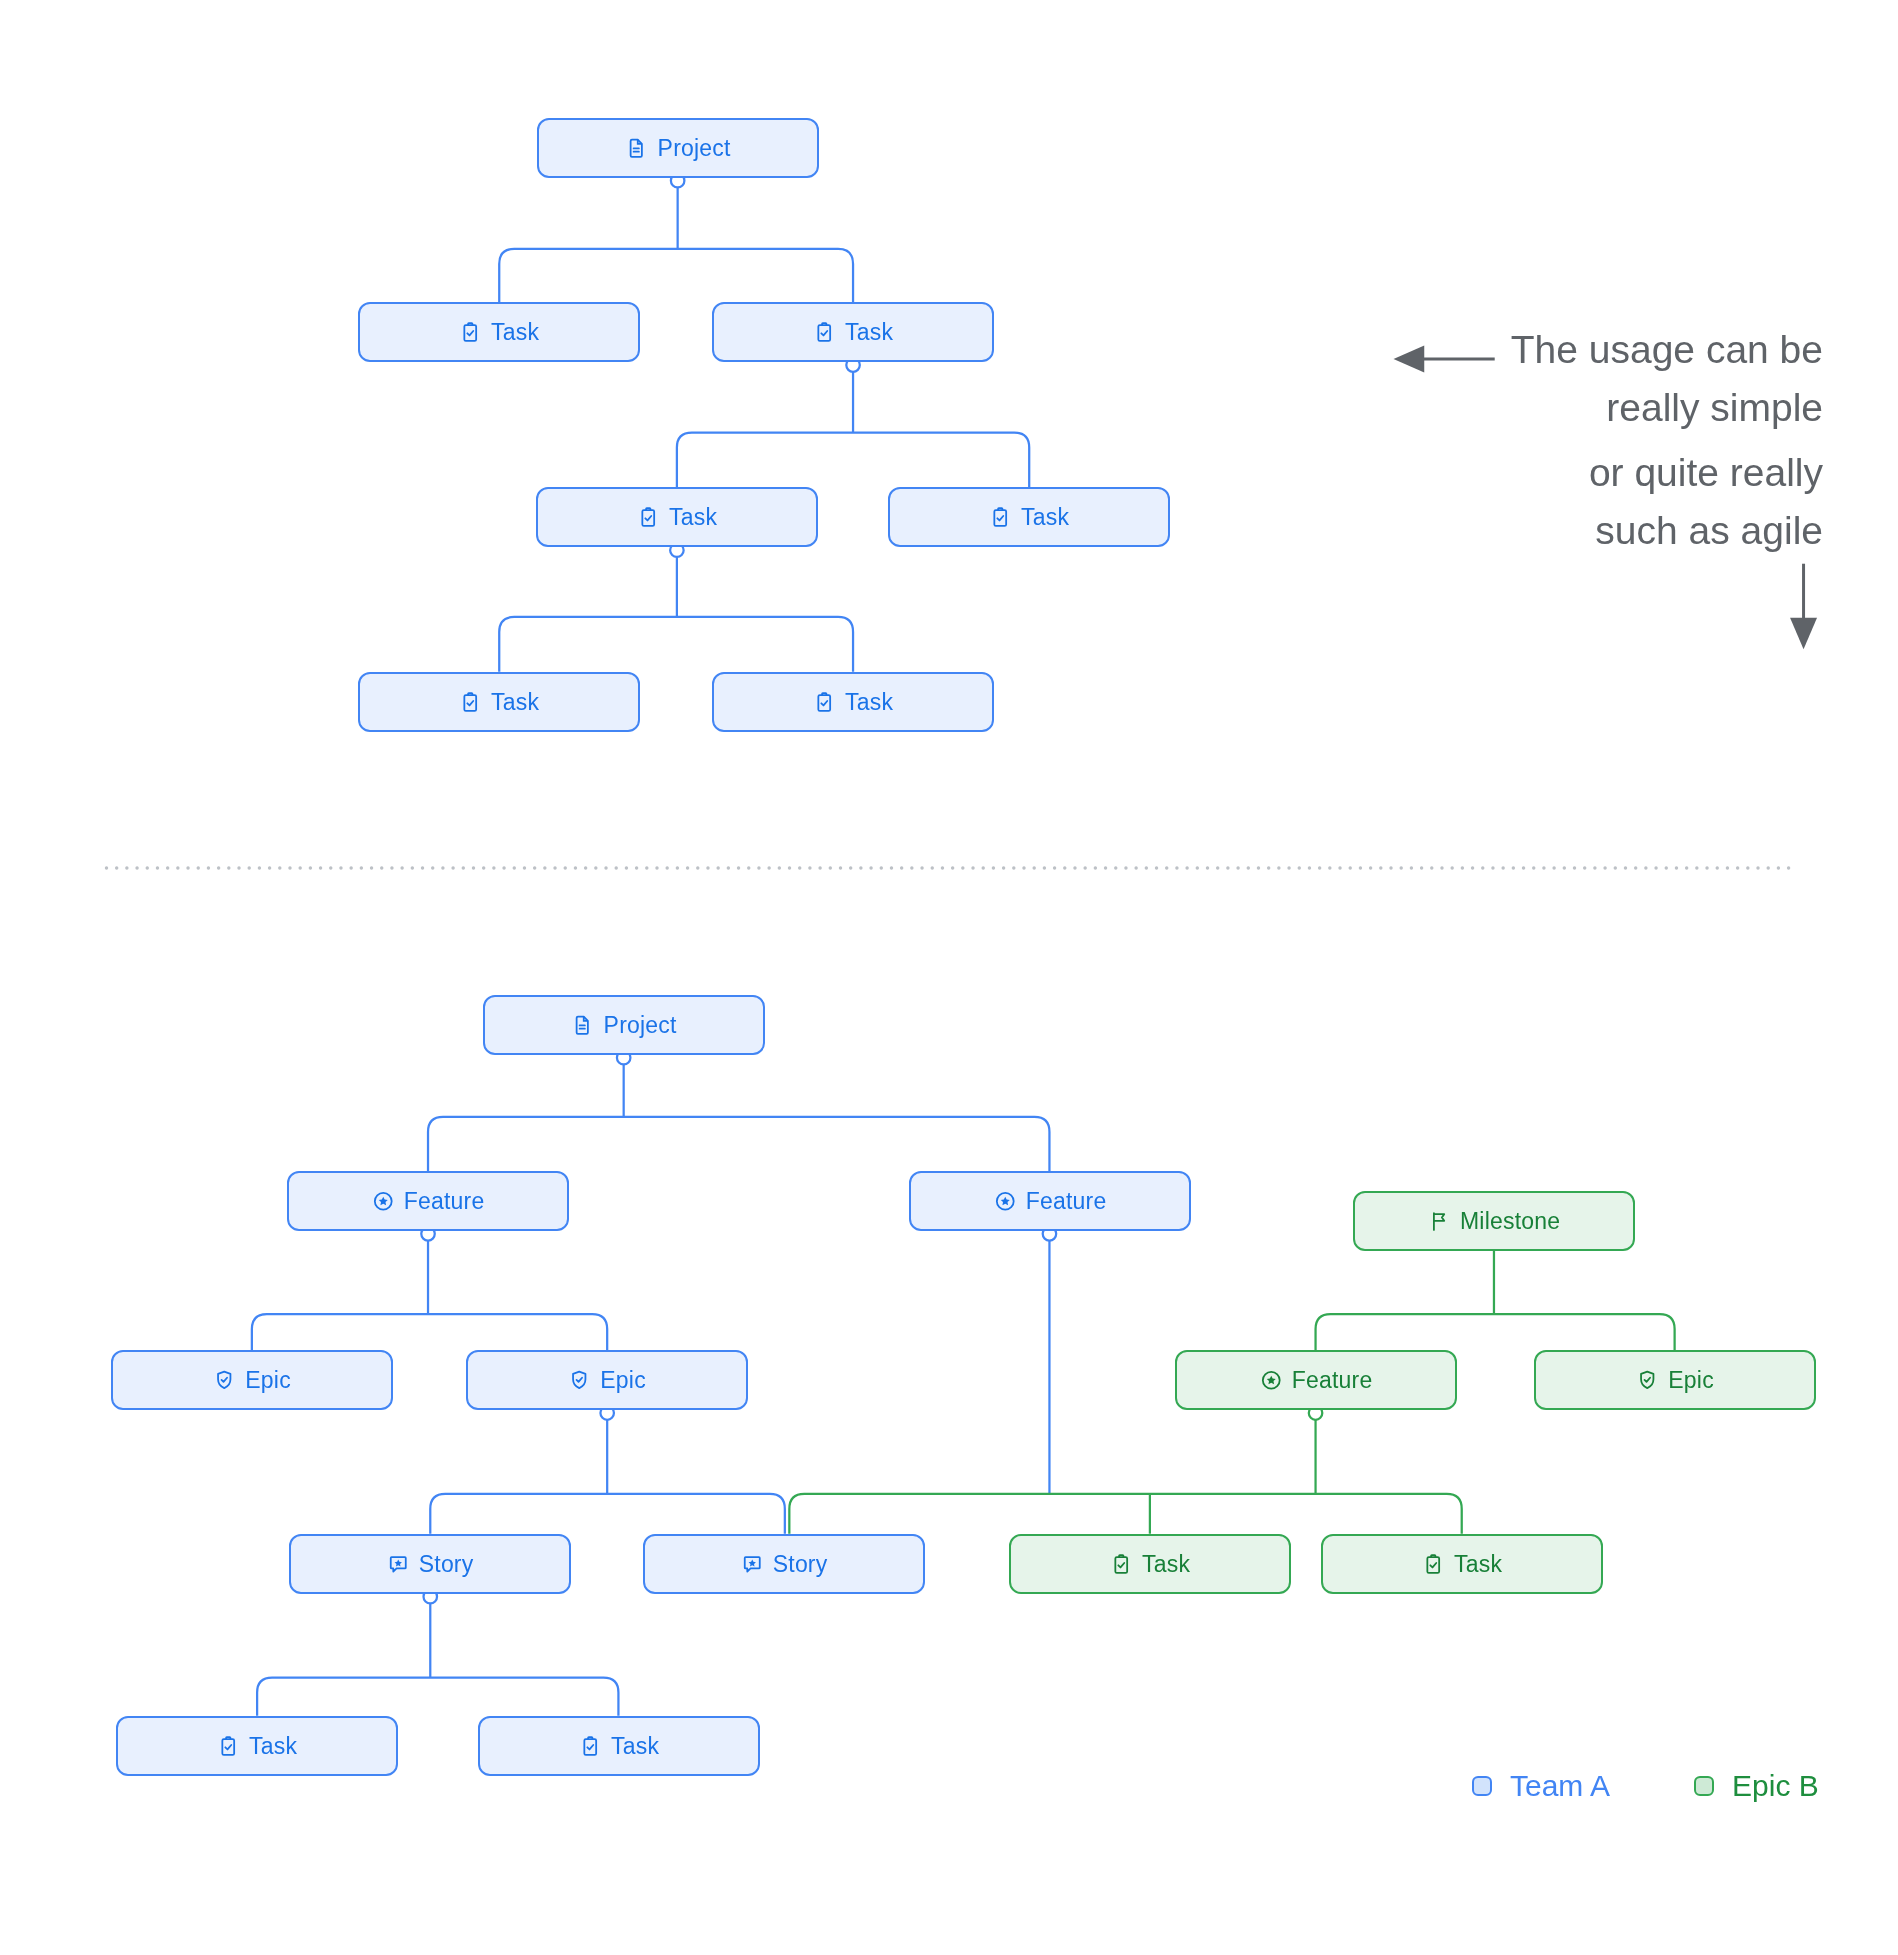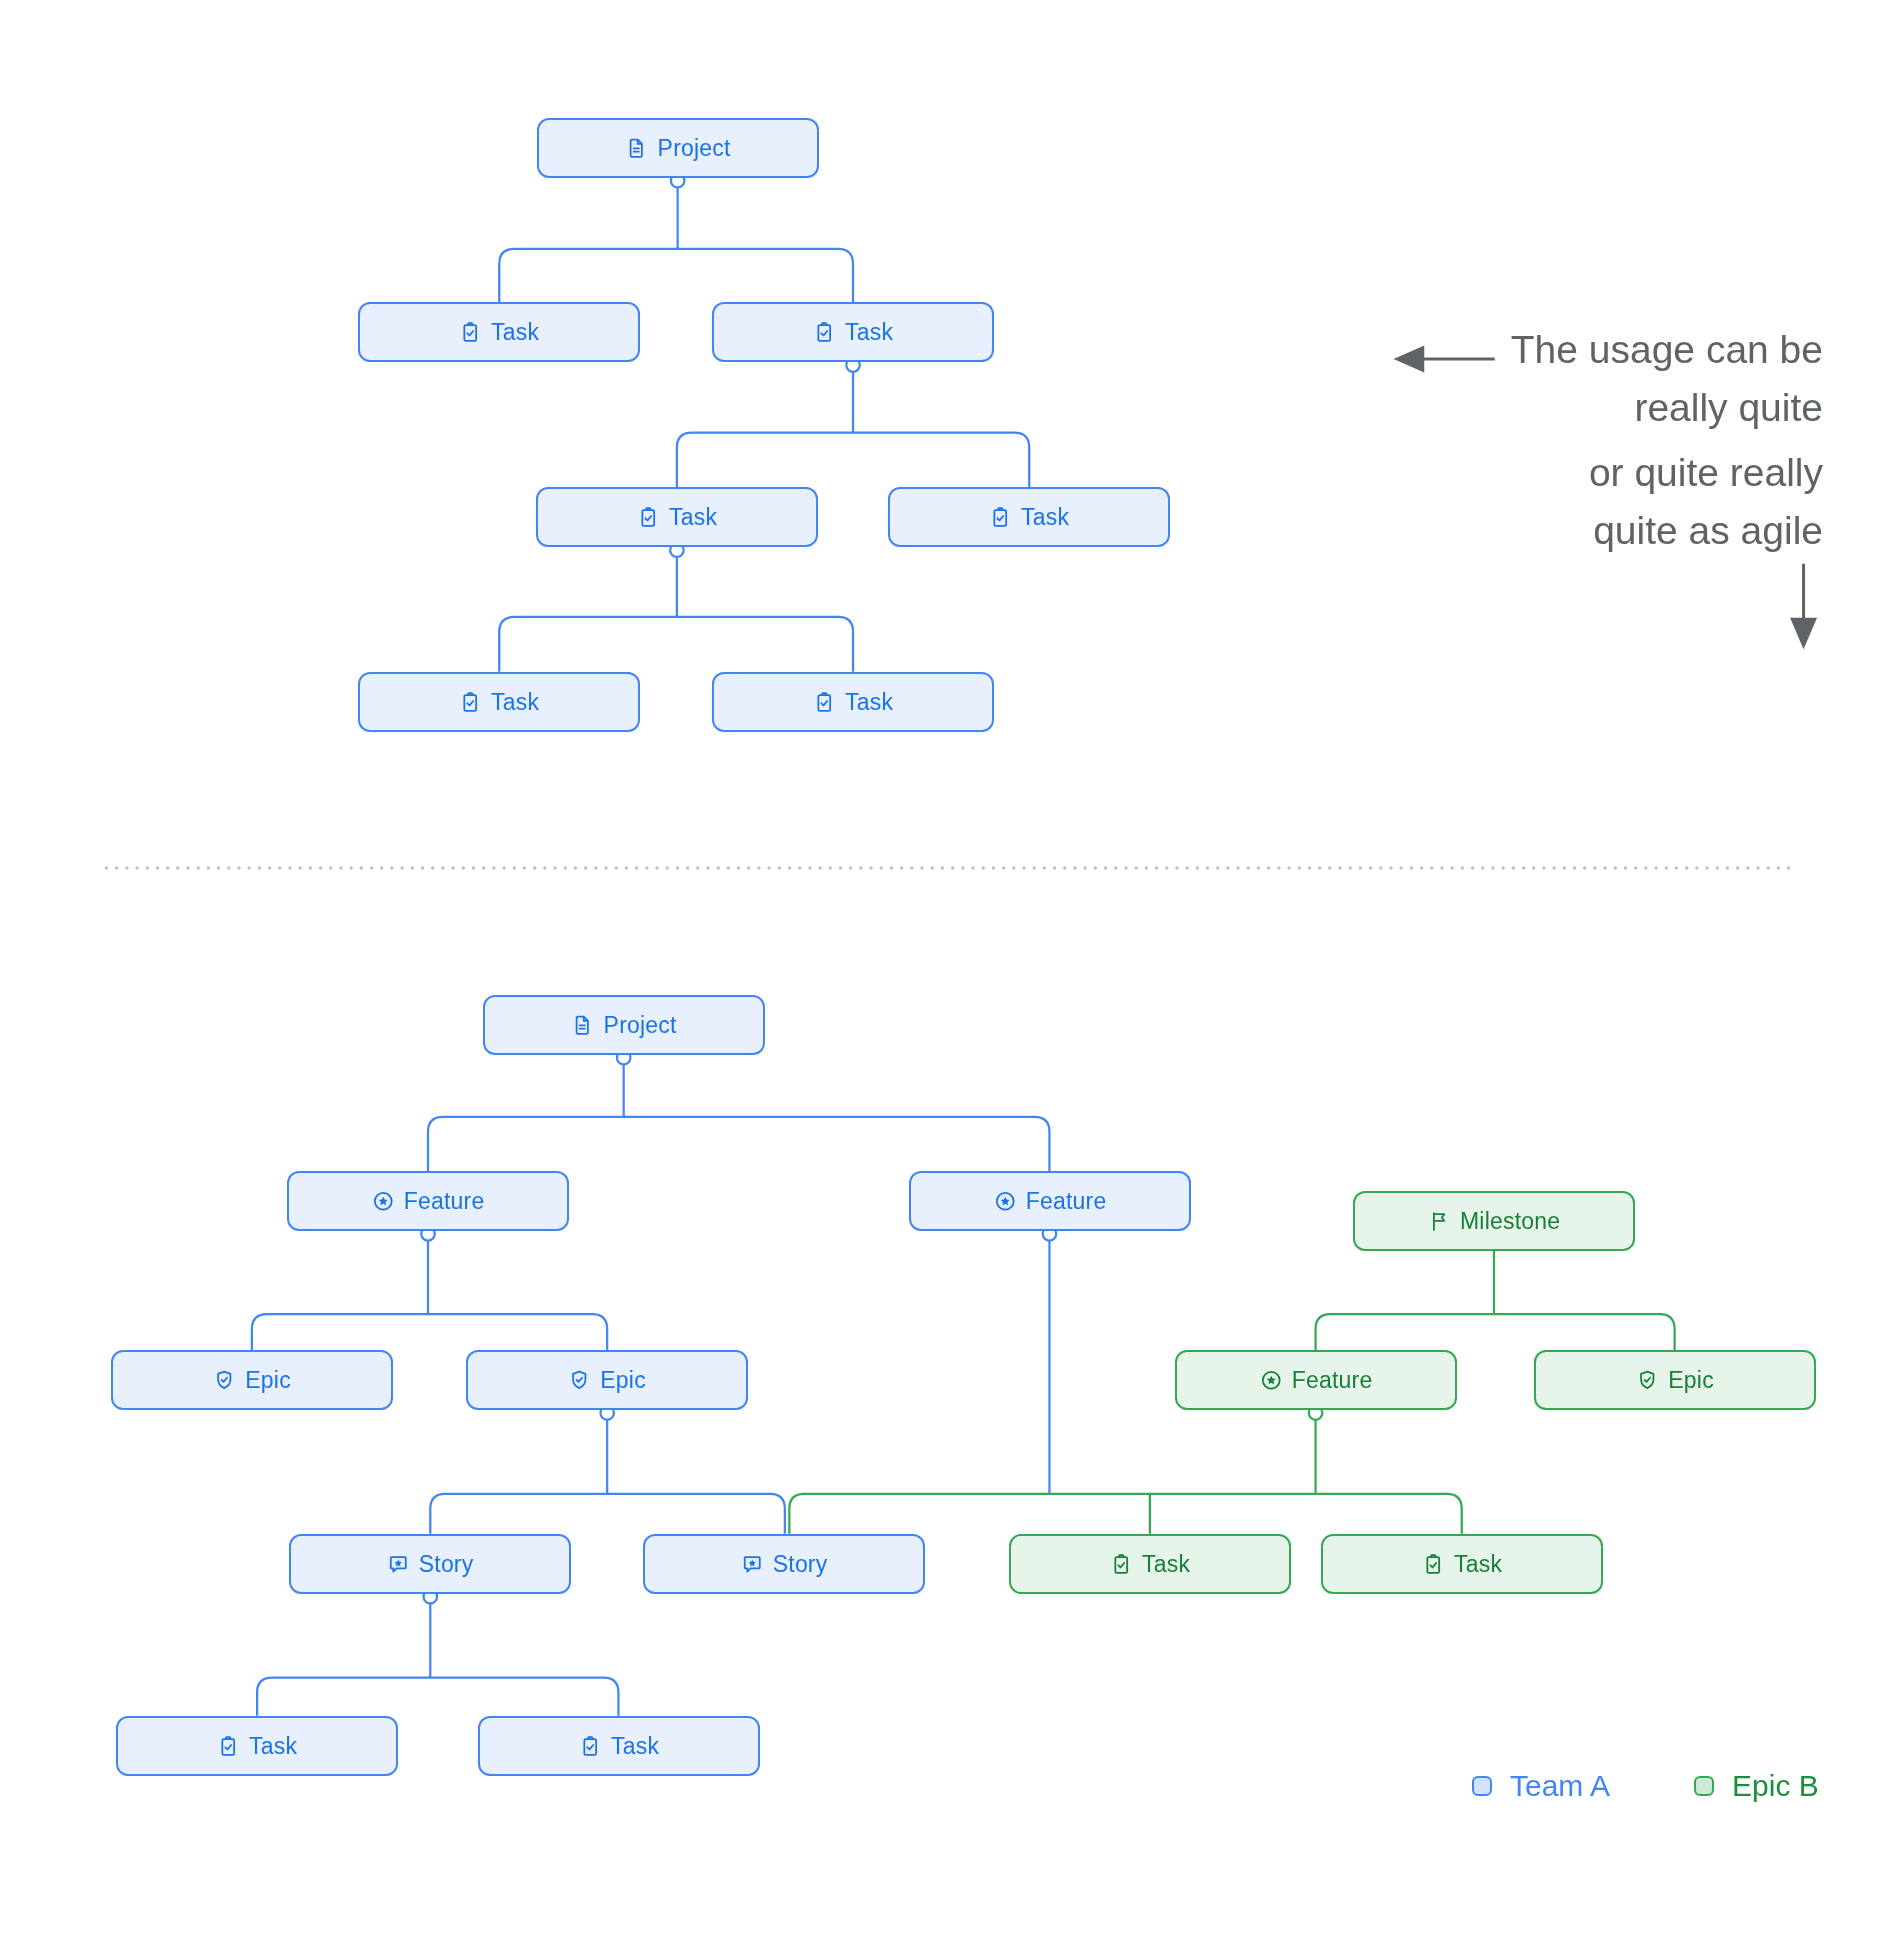--- a/index.html
+++ b/index.html
@@ -172,25 +172,25 @@
         <path d="M9.7 4.3V3c0-.4.3-.7.7-.7h3.2c.4 0 .7.3.7.7v1.3"></path>
         <path d="M8.9 13.1l2.3 2.3 4-4.7" stroke-linecap="round" stroke-linejoin="round"></path>
       </svg>
     </span>
   <span>Task</span>
 </div>
 
 <div class="annotation">
   <p>
     <span>The usage can be</span><br>
-    <span>really quite</span>
+    <span>really simple</span>
   </p>
   <p>
     <span>or quite really</span><br>
-    <span>quite as agile</span>
+    <span>such as agile</span>
   </p>
 </div>
 
 <div class="node team-a" style="left:483px;top:995px">
   <span class="icon">
       <svg viewBox="0 0 24 24" fill="none" stroke="currentColor" stroke-width="1.9">
         <path d="M13.6 2.9H7.4c-.8 0-1.4.6-1.4 1.4v15.4c0 .8.6 1.4 1.4 1.4h9.2c.8 0 1.4-.6 1.4-1.4V7.3l-4.4-4.4z" stroke-linejoin="round"></path>
         <path d="M13.6 2.9v4.4H18"></path>
         <path d="M9.2 12.2h5.6M9.2 15.7h5.6" stroke-linecap="round"></path>
       </svg>

